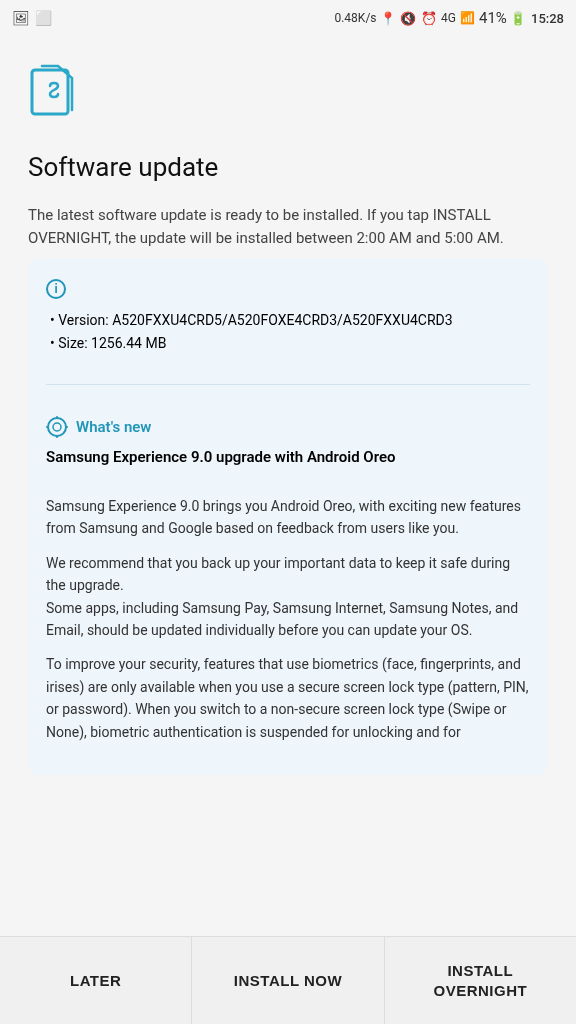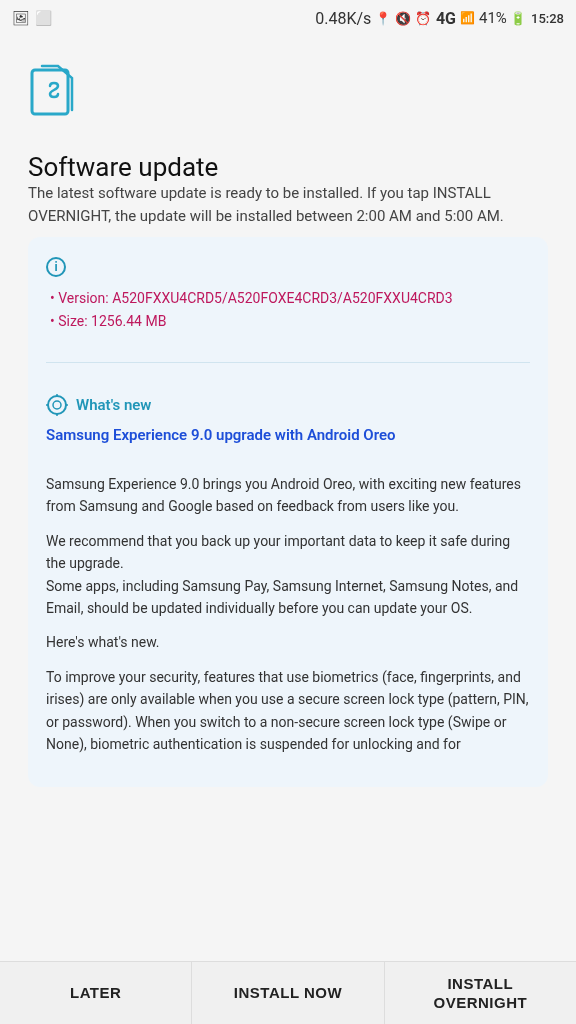--- a/index.html
+++ b/index.html
@@ -50,20 +50,21 @@
     .update-icon {
       width: 52px;
       height: 52px;
       margin-bottom: 16px;
     }
 
     .page-title {
       font-size: 26px;
       font-weight: 400;
       color: #111;
+      margin-bottom: 22px;
     }
 
     .intro-text {
       font-size: 15px;
       color: #444;
       line-height: 1.55;
       margin-bottom: 8px;
     }
 
     
@@ -79,21 +80,21 @@
       font-size: 15px;
       font-weight: 600;
       margin-bottom: 10px;
       display: flex;
       align-items: center;
       gap: 8px;
     }
 
     .version-info {
       font-size: 14px;
-      color: #be185d;
+      color: #000000;
       line-height: 1.7;
       margin-bottom: 28px;
     }
 
     .version-info p {
       padding-left: 4px;
     }
 
     .whats-new-title {
       color: #2196b8;
@@ -102,21 +103,21 @@
       margin-bottom: 10px;
       display: flex;
       align-items: center;
       gap: 8px;
       margin-top: 31px;
     }
 
     .whats-new-subtitle {
       font-size: 15px;
       font-weight: 600;
-      color: #1d4ed8;
+      color: #000000;
       margin-bottom: 10px;
     }
 
     .whats-new-body {
       font-size: 14px;
       color: #333;
       line-height: 1.6;
       margin-top: 29px;
     }
 
@@ -130,21 +131,21 @@
       color: #222;
       margin-bottom: 4px;
     }
 
     
     .bottom-bar {
       display: flex;
       align-items: stretch;
       background: #f5f5f5;
       border-top: 1px solid #ddd;
-      height: 63px;
+      height: 88px;
       margin-top: 16px;
     }
 
     .bottom-btn {
       flex: 1;
       background: #f0f0f0;
       border: none;
       border-right: 1px solid #ddd;
       font-size: 15px;
       font-weight: 700;
@@ -174,25 +175,25 @@
 </head>
 <body>
 
 <div class="status-bar">
   <div class="status-bar-left">
 
     <span style="font-size:14px;">🖼</span>
     <span style="font-size:14px;">⬜</span>
   </div>
   <div class="status-bar-right">
-    <span style="font-size:16px;">0.48K/s</span>
+    <span style="font-size:12px;">0.48K/s</span>
     <span style="font-size:13px;">📍</span>
     <span style="font-size:13px;">🔇</span>
     <span style="font-size:13px;">⏰</span>
-    <span style="font-size:16px; font-weight:bold;">4G</span>
+    <span style="font-size:12px; font-weight:normal;">4G</span>
     <span style="font-size:12px;">📶</span>
     <span style="font-size:15px;">41%</span>
     <span style="font-size:13px;">🔋</span>
     <span style="font-size:13px; font-weight:500;">15:28</span>
   </div>
 </div>
 
 <div class="main-content">
 
   <div style="margin-bottom:16px;">
@@ -233,21 +234,20 @@
       </span>
       <span>What's new</span>
     </div>
 
     <div class="whats-new-subtitle">Samsung Experience 9.0 upgrade with Android Oreo</div>
 
     <div class="whats-new-body">
       <p>Samsung Experience 9.0 brings you Android Oreo, with exciting new features from Samsung and Google based on feedback from users like you.</p>
       <p style="white-space:pre-line;">We recommend that you back up your important data to keep it safe during the upgrade.
 Some apps, including Samsung Pay, Samsung Internet, Samsung Notes, and Email, should be updated individually before you can update your OS.</p>
-      <p>Here's what's new.</p>
       <p>To improve your security, features that use biometrics (face, fingerprints, and irises) are only available when you use a secure screen lock type (pattern, PIN, or password). When you switch to a non-secure screen lock type (Swipe or None), biometric authentication is suspended for unlocking and for</p>
     </div>
 
   </div>
 </div>
 
 <div class="bottom-bar">
   <button class="bottom-btn">LATER</button>
   <button class="bottom-btn">INSTALL NOW</button>
   <button class="bottom-btn" style="white-space:pre-line;">INSTALL

